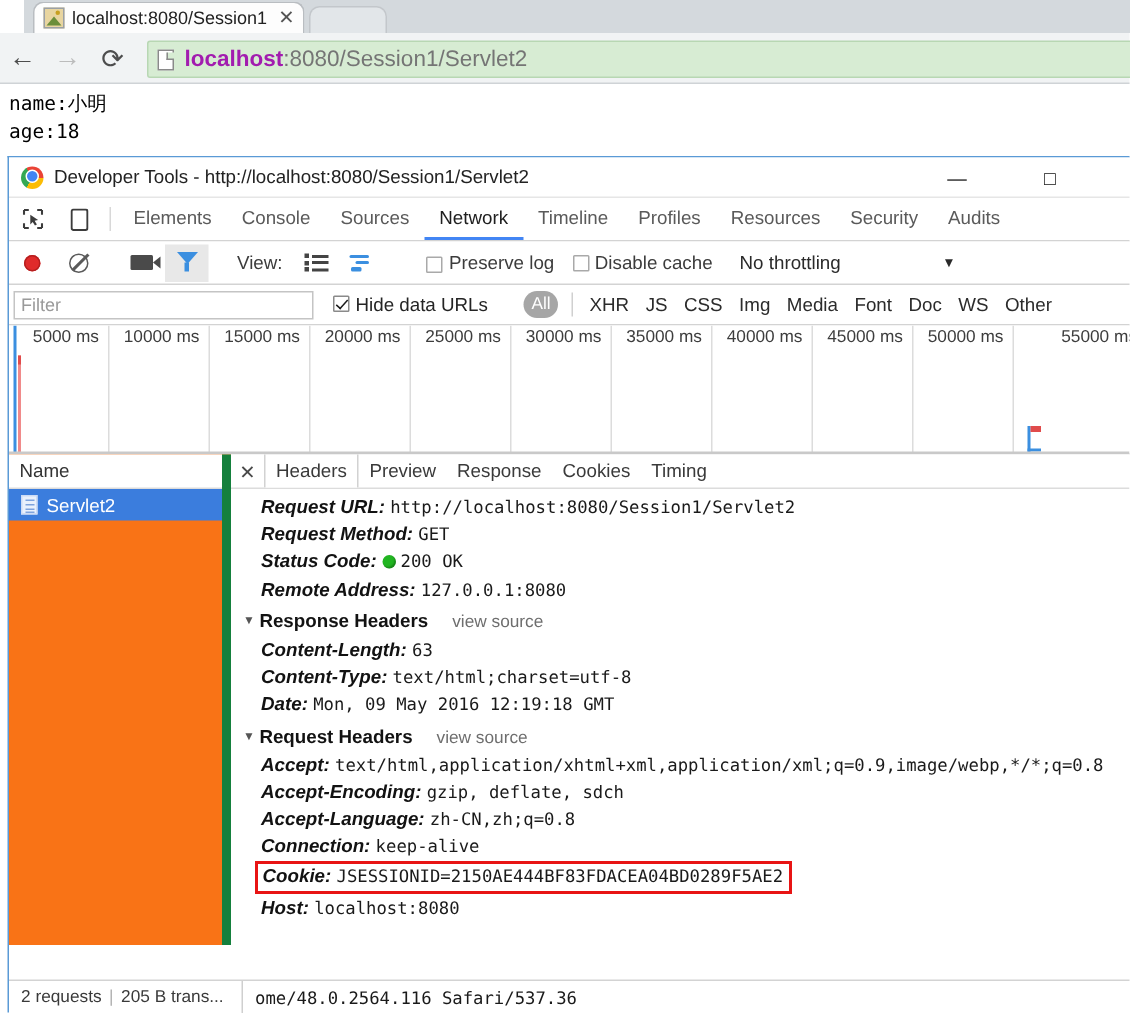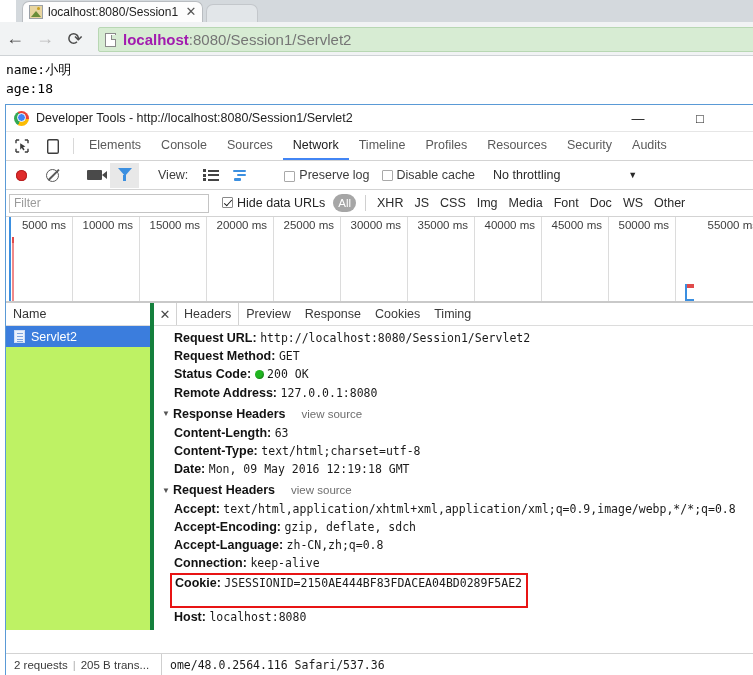--- a/index.html
+++ b/index.html
@@ -226,21 +226,21 @@
   #filter-input {
     width: 200px; height: 19px; margin-left: 3px;
     border: 1px solid #c4c4c4; background: #fff;
     font-size: 12px; color: #9a9a9a; padding: 0 4px;
     font-family: "Liberation Sans", sans-serif;
     line-height: 17px;
   }
   #hide-data-urls { margin-left: 13px; color: #242424; white-space: nowrap; }
   #pill-all {
     display: inline-flex; align-items: center; justify-content: center;
-    min-width: 22px; height: 18px; padding: 0 5px; margin-left: 8px;
+    min-width: 22px; height: 18px; padding: 0 5px; margin-left: 24px;
     border-radius: 9px; background: #a6a6a6; color: #fff; font-size: 11.5px;
   }
   .type-filter { margin-left: 11px; color: #2b2b2b; font-size: 12.5px; }
   .vsep-tall { width: 1px; height: 16px; background: #d0d0d0; margin-left: 9px; }
 
   
   #dt-overview {
     position: relative; height: 86px;
     border-bottom: 1px solid #c9c9c9; background: #fff; overflow: hidden;
   }
@@ -277,22 +277,22 @@
     background: #3b8fe0;
   }
   #overview-bottom-line {
     position: absolute; left: 0; bottom: 0; width: 100%; height: 1px;
     background: #c9c9c9;
   }
 
   
   #dt-split { display: flex; height: 327px; }
   #req-list {
-    width: 148px; flex: 0 0 148px; border-right: 4px solid #15803d;
-    background: #bef264; position: relative;
+    width: 148px; flex: 0 0 148px; border-right: 6px solid #15803d;
+    background: #f97316; position: relative;
   }
   #req-header {
     height: 23px; font-size: 12.5px; color: #333; padding-left: 7px;
     display: flex; align-items: center; border-bottom: 1px solid #dcdcdc;
     background: #fff;
   }
   .req-row {
     height: 21px; display: flex; align-items: center;
     padding-left: 8px; font-size: 12.5px; color: #222;
   }
@@ -332,21 +332,21 @@
     margin-top: -1px; position: relative; z-index: 2;
   }
   #detail-body {
     padding: 3px 0 0 8px; height: 304px; overflow: hidden;
   }
   .hline {
     font-size: 12.5px; line-height: 18.2px; color: #121212;
     white-space: nowrap;
   }
   .hline .k {
-    font-weight: 700; font-family: "Liberation Sans", sans-serif;
+    font-weight: 700; font-family: "Liberation Sans", sans-serif; font-style: italic;
   }
   .hline .v {
     font-family: "DejaVu Sans Mono", monospace; font-size: 11.5px; color: #1a1a1a;
   }
   .indent { padding-left: 12px; }
   .sec-head {
     font-size: 12.5px; font-weight: 700; color: #121212; line-height: 18.2px;
   }
   .sec-head .tri {
     display: inline-block; font-size: 8px; color: #555;
@@ -356,21 +356,21 @@
     font-weight: 400; color: #6e6e6e; font-size: 11.5px; margin-left: 16px;
   }
   .status-dot {
     display: inline-block; width: 9px; height: 9px; border-radius: 50%;
     background: #21b521; vertical-align: -0.5px;
     box-shadow: inset -1px -1px 1px rgba(0,0,0,.25);
   }
   #cookie-line {
     display: inline-block;
     border: 2px solid #e81414;
-    padding: 0 4px 14px 3px;
+    padding: 0 4px 1px 3px;
     margin-left: -4px;
     line-height: 17px;
   }
 
   
   #dt-statusbar {
     position: absolute; left: 0; bottom: 0; width: 100%; height: 22px;
     border-top: 1px solid #d3d3d3; background: #fff;
     display: flex; align-items: center; padding-left: 8px;
     font-size: 11.5px; color: #3a3a3a;

